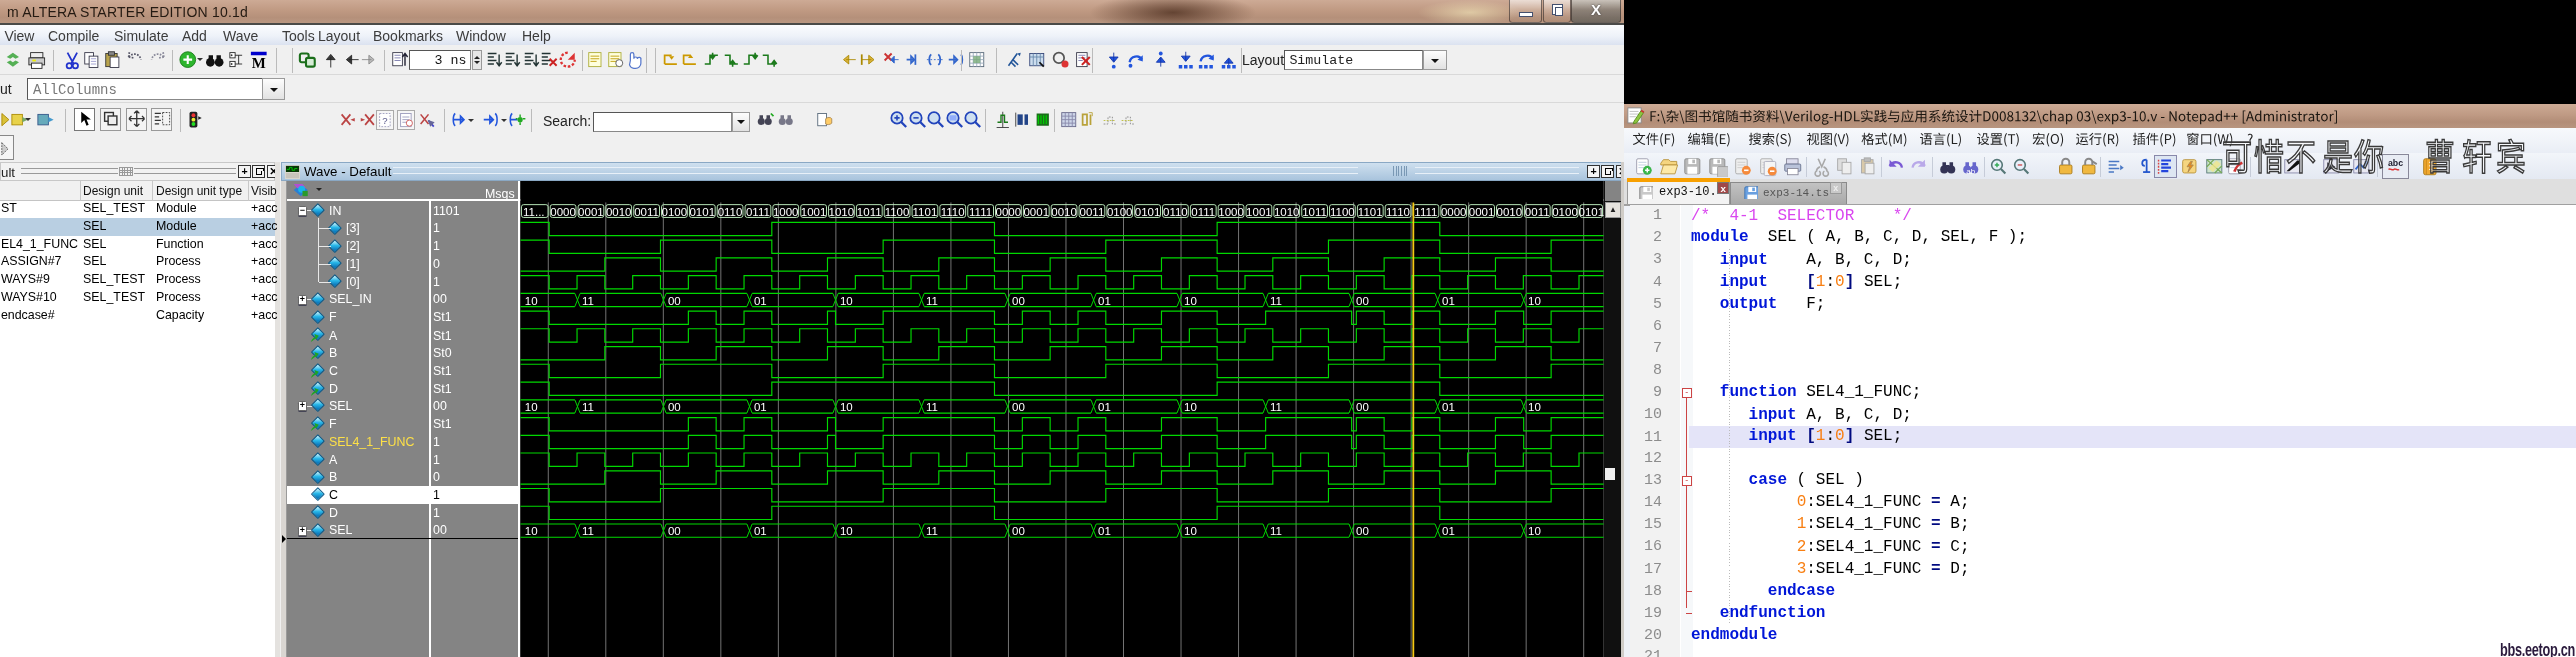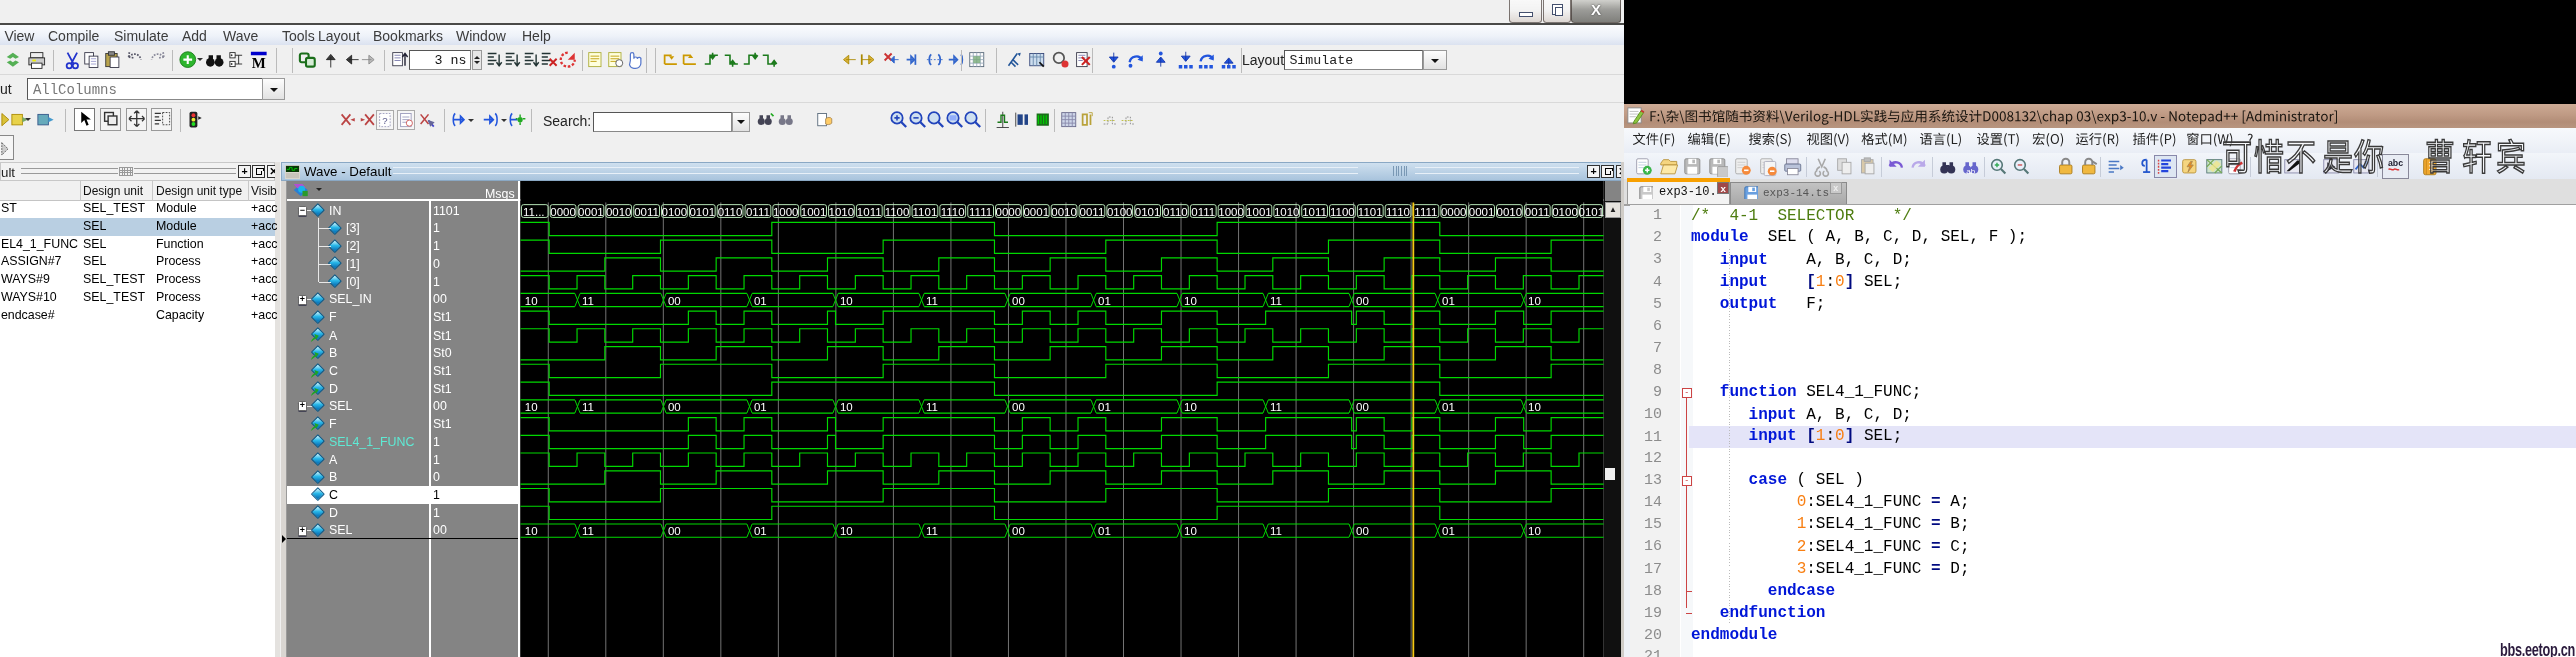--- a/index.html
+++ b/index.html
@@ -30,26 +30,31 @@
 .diam{position:absolute;width:9.7px;height:9.7px;background:linear-gradient(135deg,#b5ecfb 10%,#29b7e8 45%,#0e7ec0 80%);transform:rotate(45deg);border:0.9px solid #0a5a8a;border-radius:0.9px}
 .expbox{position:absolute;width:8.9px;height:9.7px;background:#fff;border:0.9px solid #666;border-radius:1.3px;font-size:8.9px;line-height:7px;text-align:center;color:#000;font-weight:bold;box-shadow:0 0.9px 0 #445}
 .np{position:absolute;left:1624px;top:104px;width:952px;height:554px;background:#eef1f7}
 .nptitle{position:absolute;left:0;top:0;width:952px;height:24px;background:linear-gradient(180deg,#cdaa95,#bf9a84 45%,#b28d77 75%,#b8957f)}
 .npmenu{position:absolute;left:0;top:24px;width:952px;height:26px;background:linear-gradient(180deg,#f7f9fc,#e9edf5)}
 .nptool{position:absolute;left:0;top:50px;width:952px;height:26px;background:linear-gradient(180deg,#f2f5fa,#e4e9f2)}
 .tab{position:absolute;font-size:13.3px}
 .gut{position:absolute;background:#f2f2f2;color:#8c8c8c;font-family:"Liberation Mono",monospace;font-size:15px;text-align:right}
 .cl{position:absolute;font-family:"Liberation Mono",monospace;font-size:16px;white-space:pre;color:#000}
 .k{color:#0016d8;font-weight:bold}
-.cm{color:#4d7c0f}
+.cm{color:#d946ef}
 .n{color:#f87f12}
 .o{color:#000a80;font-weight:bold}
 </style></head><body>
 <div id="root">
     <div class="abs ms"></div>
+    <div class="abs mstitle">
+      <div class="abs" style="left:1089px;top:-7px;width:168px;height:39px;background:radial-gradient(ellipse at center,rgba(70,40,25,0.75),rgba(70,40,25,0) 70%)"></div>
+      <div class="abs" style="left:1417px;top:0px;width:106px;height:25px;background:radial-gradient(ellipse at center,rgba(255,250,200,0.5),rgba(255,250,200,0) 70%)"></div>
+      <div class="abs titletxt" style="left:7px;top:4.4px">m ALTERA STARTER EDITION 10.1d</div>
+    </div>
     <div class="abs" style="left:1509px;top:0;width:33px;height:23px;background:linear-gradient(180deg,rgba(255,255,255,0.6),rgba(255,255,255,0.2) 45%,rgba(140,105,80,0.18));border:0.9px solid rgba(60,50,45,0.65);border-top:none;border-radius:0 0 3.5px 3.5px;">
       <div class="abs" style="left:8.9px;top:12.4px;width:14px;height:4.4px;background:#fff;border:0.9px solid #44506e"></div>
     </div>
     <div class="abs" style="left:1543px;top:0;width:27.5px;height:23px;background:linear-gradient(180deg,rgba(255,255,255,0.6),rgba(255,255,255,0.2) 45%,rgba(140,105,80,0.18));border:0.9px solid rgba(60,50,45,0.65);border-top:none;border-radius:0 0 3.5px 3.5px;">
       <div class="abs" style="left:8px;top:4.4px;width:10.6px;height:10.6px;background:#fff;border:0.9px solid #44506e"></div>
       <div class="abs" style="left:10.6px;top:7px;width:8.9px;height:8.9px;background:#fff;border:1.8px solid #44506e"></div>
     </div>
     <div class="abs" style="left:1571px;top:0;width:50px;height:23px;background:linear-gradient(180deg,rgba(255,255,255,0.6),rgba(255,255,255,0.2) 45%,rgba(140,105,80,0.18));border:0.9px solid rgba(60,50,45,0.65);border-top:none;border-radius:0 0 3.5px 3.5px;background:linear-gradient(180deg,rgba(200,200,195,0.8),rgba(120,120,115,0.7) 45%,rgba(90,90,85,0.75));">
       <div class="abs" style="left:0;top:0.9px;width:100%;text-align:center;font-size:15px;font-weight:bold;color:#fff;text-shadow:0 0 1.8px #333">X</div>
     </div>
@@ -818,21 +823,21 @@
     <div class="diam" style="left:313px;top:400px"></div>
     <div class="names" style="left:329px;top:399px;color:#fff">SEL</div>
     <div class="vals" style="left:433px;top:399px;color:#fff">00</div>
     <div class="diam" style="left:313px;top:418px"></div>
     <svg class="abs" style="left:310px;top:423px" width="9.7" height="8.9" viewBox="0 0 11 10">
       <path d="M1 9c1-4 4-6 8-6M5 0l5 2-3 4z" fill="#1fa51f"></path>
     </svg>
     <div class="names" style="left:329px;top:417px;color:#fff">F</div>
     <div class="vals" style="left:433px;top:417px;color:#fff">St1</div>
     <div class="diam" style="left:313px;top:436px"></div>
-    <div class="names" style="left:329px;top:435px;color:#5eead4">SEL4_1_FUNC</div>
+    <div class="names" style="left:329px;top:435px;color:#fde047">SEL4_1_FUNC</div>
     <div class="vals" style="left:433px;top:435px;color:#fff">1</div>
     <div class="diam" style="left:313px;top:454px"></div>
     <div class="names" style="left:329px;top:453px;color:#fff">A</div>
     <div class="vals" style="left:433px;top:453px;color:#fff">1</div>
     <div class="diam" style="left:313px;top:472px"></div>
     <div class="names" style="left:329px;top:470px;color:#fff">B</div>
     <div class="vals" style="left:433px;top:470px;color:#fff">0</div>
     <div class="abs" style="left:287px;top:486px;width:231px;height:17.7px;background:#fff"></div>
     <div class="diam" style="left:313px;top:489px"></div>
     <div class="names" style="left:329px;top:488px;color:#000">C</div>

